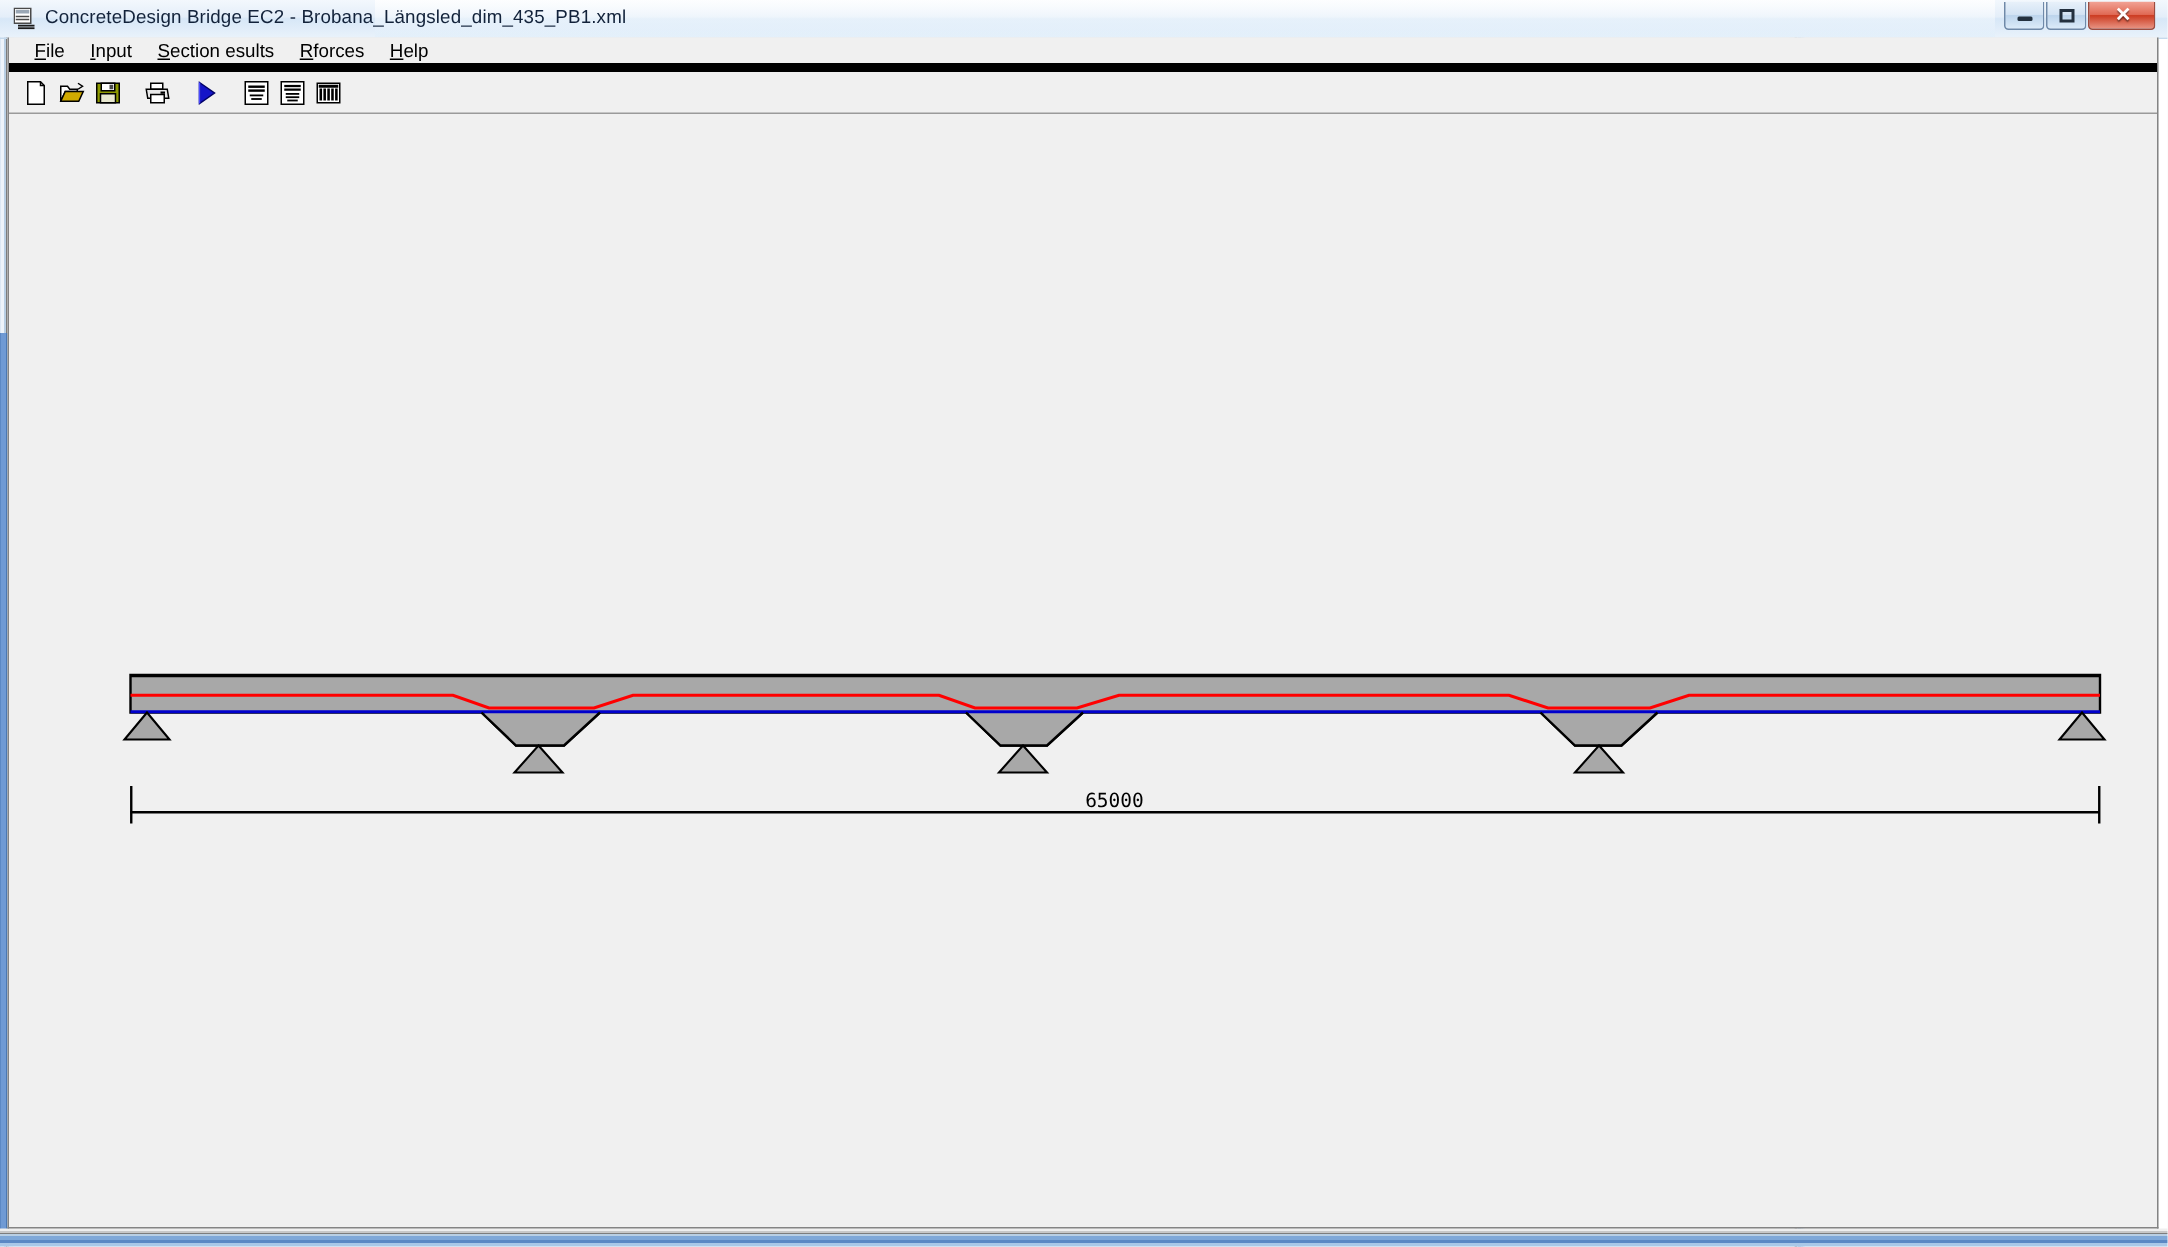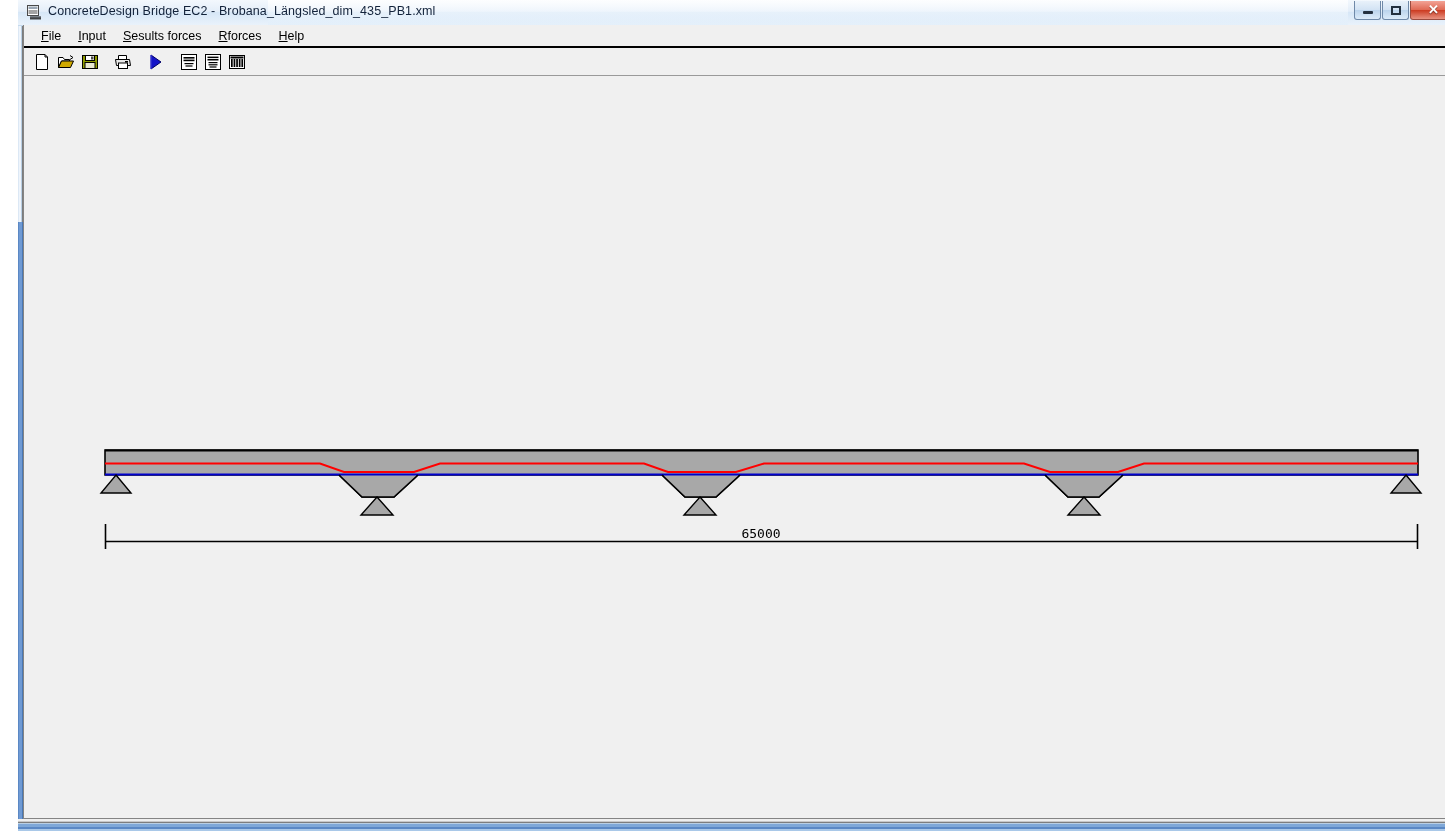--- a/index.html
+++ b/index.html
@@ -10,21 +10,21 @@
   body {
     width: 1445px;
     height: 831px;
     overflow: hidden;
     font-family: "Liberation Sans", sans-serif;
   }
 
   
   #app-window {
     position: absolute;
-    left: 18px; top: 0;
+    left: 0; top: 0;
     width: 1203px;
     height: 831px;
     box-sizing: border-box;
     border-radius: 20px;
   }
 
   
   .frame-left {
     position: absolute;
     left: 0; top: 0;
@@ -164,21 +164,21 @@
     box-sizing: border-box;
   }
 
   
   #menu-bar {
     position: absolute;
     left: 0; top: 0;
     width: 1432px;
     height: 23px;
     background: #f0f0f0;
-    border-bottom: 2px solid #000000;
+    border-bottom: 6px solid #000000;
     display: flex;
     align-items: center;
     padding-left: 9px;
     box-sizing: border-box;
   }
   .menu-item {
     font-size: 12.5px;
     color: #000000;
     padding: 3px 9px 3px 8px;
     cursor: default;
@@ -263,21 +263,21 @@
   <div id="client">
 
     <div id="menu-bar">
       <div class="menu-item">
         <u>F</u><span>ile</span>
       </div>
       <div class="menu-item">
         <u>I</u><span>nput</span>
       </div>
       <div class="menu-item">
-        <u>S</u><span>esults forces</span>
+        <u>S</u><span>ection esults</span>
       </div>
       <div class="menu-item">
         <u>R</u><span>forces</span>
       </div>
       <div class="menu-item">
         <u>H</u><span>elp</span>
       </div>
     </div>
 
     <div id="toolbar">

